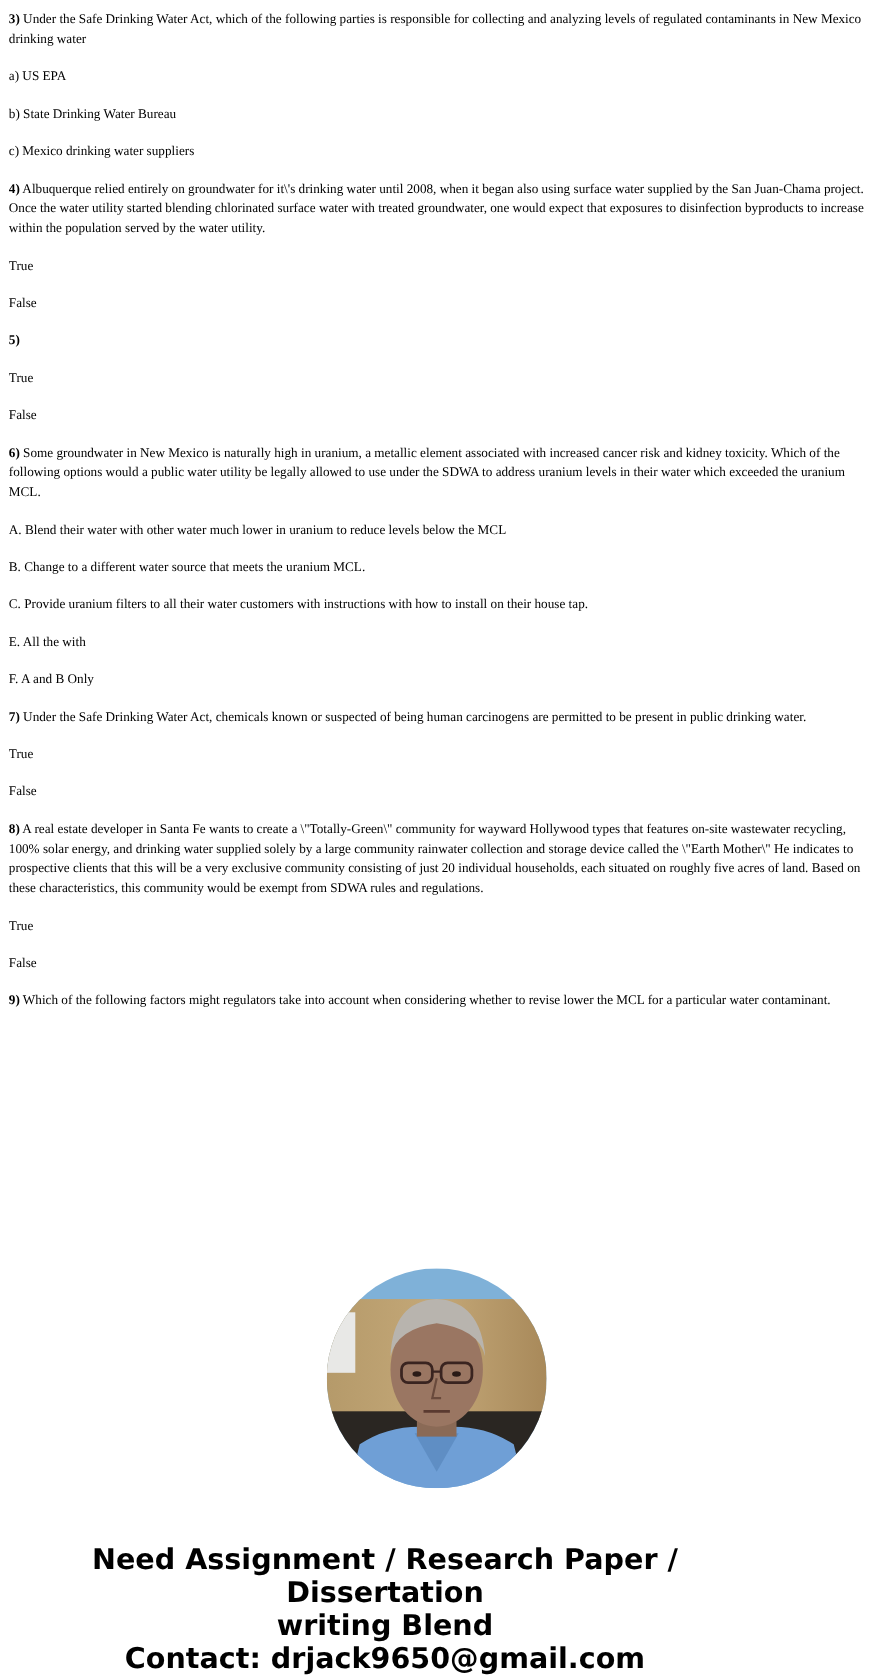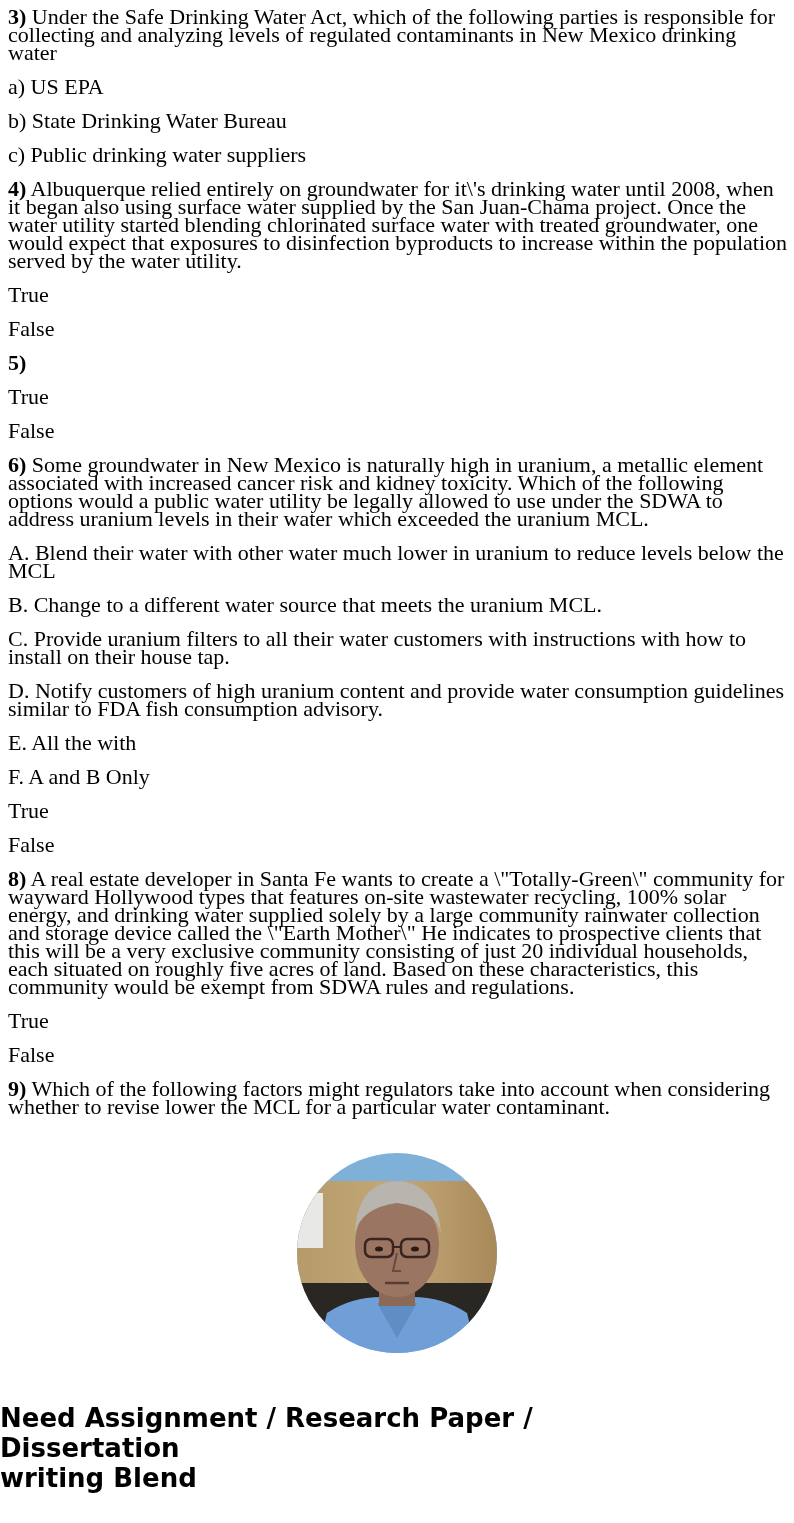--- a/index.html
+++ b/index.html
@@ -1,58 +1,58 @@
 <!DOCTYPE html>
 <html><head>
 <meta charset="utf-8">
 <style>
   html, body { margin: 0; padding: 0; background: #ffffff; }
   body { width: 794px; height: 1523px; overflow: hidden; position: relative; color: #000; }
   .doc {
     position: absolute; left: 8px; top: 0; width: 780px; height: 1123px; overflow: hidden;
-    font-family: "Liberation Serif", serif; font-size: 22px; line-height: 18px;
+    font-family: "Liberation Serif", serif; font-size: 12px; line-height: 18px;
   }
   .doc p { margin: 0 0 16px 0; }
   .doc .first { margin-top: 8px; }
   .doc b { font-weight: bold; }
   .avatar-wrap {
     position: absolute; left: 297px; top: 1153px; width: 200px; height: 200px;
     border-radius: 50%; overflow: hidden;
   }
   .footer {
-    position: absolute; left: 0; top: 1403px; width: 700px; 
+    position: absolute; left: 0; top: 1403px; width: 700px; text-align: center;
     font-family: "DejaVu Sans", sans-serif; font-weight: bold; font-size: 26px; line-height: 30px;
   }
 </style>
 </head>
 <body>
 
 <div class="doc">
 
   <p class="first"><b>3)</b><span> Under the Safe Drinking Water Act, which of the following parties is responsible for collecting and analyzing levels of regulated contaminants in New Mexico drinking water</span></p>
   <p>a) US EPA</p>
   <p>b) State Drinking Water Bureau</p>
-  <p>c) Public drinking water suppliers</p>
+  <p>c) Mexico drinking water suppliers</p>
 
   <p><b>4)</b><span> Albuquerque relied entirely on groundwater for it\'s drinking water until 2008, when it began also using surface water supplied by the San Juan-Chama project. Once the water utility started blending chlorinated surface water with treated groundwater, one would expect that exposures to disinfection byproducts to increase within the population served by the water utility.</span></p>
   <p>True</p>
   <p>False</p>
 
   <p><b>5)</b></p>
   <p>True</p>
   <p>False</p>
 
   <p><b>6)</b><span> Some groundwater in New Mexico is naturally high in uranium, a metallic element associated with increased cancer risk and kidney toxicity. Which of the following options would a public water utility be legally allowed to use under the SDWA to address uranium levels in their water which exceeded the uranium MCL.</span></p>
   <p>A. Blend their water with other water much lower in uranium to reduce levels below the MCL</p>
   <p>B. Change to a different water source that meets the uranium MCL.</p>
   <p>C. Provide uranium filters to all their water customers with instructions with how to install on their house tap.</p>
-  <p>D. Notify customers of high uranium content and provide water consumption guidelines similar to FDA fish consumption advisory.</p>
   <p>E. All the with</p>
   <p>F. A and B Only</p>
 
+  <p><b>7)</b><span> Under the Safe Drinking Water Act, chemicals known or suspected of being human carcinogens are permitted to be present in public drinking water.</span></p>
   <p>True</p>
   <p>False</p>
 
   <p><b>8)</b><span> A real estate developer in Santa Fe wants to create a \"Totally-Green\" community for wayward Hollywood types that features on-site wastewater recycling, 100% solar energy, and drinking water supplied solely by a large community rainwater collection and storage device called the \"Earth Mother\" He indicates to prospective clients that this will be a very exclusive community consisting of just 20 individual households, each situated on roughly five acres of land. Based on these characteristics, this community would be exempt from SDWA rules and regulations.</span></p>
   <p>True</p>
   <p>False</p>
 
   <p><b>9)</b><span> Which of the following factors might regulators take into account when considering whether to revise lower the MCL for a particular water contaminant.</span></p>
 </div>
 
@@ -87,13 +87,14 @@
     <ellipse cx="118" cy="96" rx="4" ry="2.5" fill="#2a1a16"></ellipse>
 
     <path d="M100 100 L96 118 L104 118" fill="none" stroke="#6a4a3c" stroke-width="2"></path>
     <line x1="88" y1="130" x2="112" y2="130" stroke="#5a3a30" stroke-width="2.5"></line>
   </svg>
 </div>
 
 <div class="footer">
   <div>Need Assignment / Research Paper / Dissertation</div>
   <div>writing Blend</div>
+  <div>Contact: drjack9650@gmail.com</div>
 </div>
 
 </body></html>

